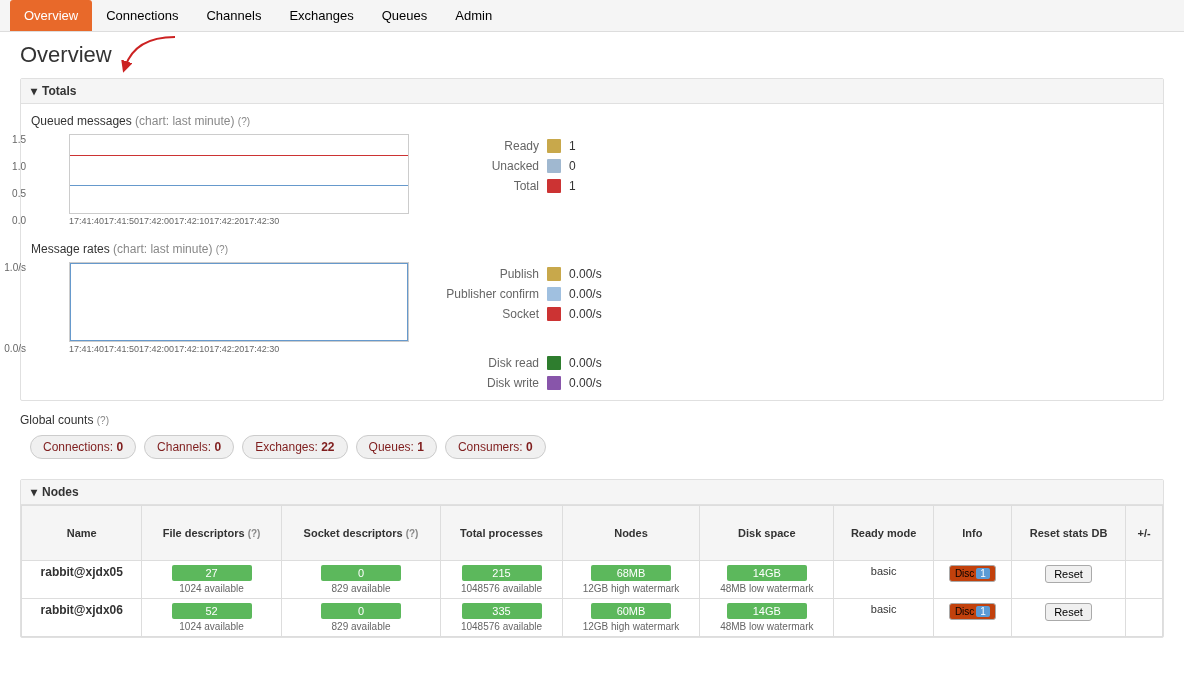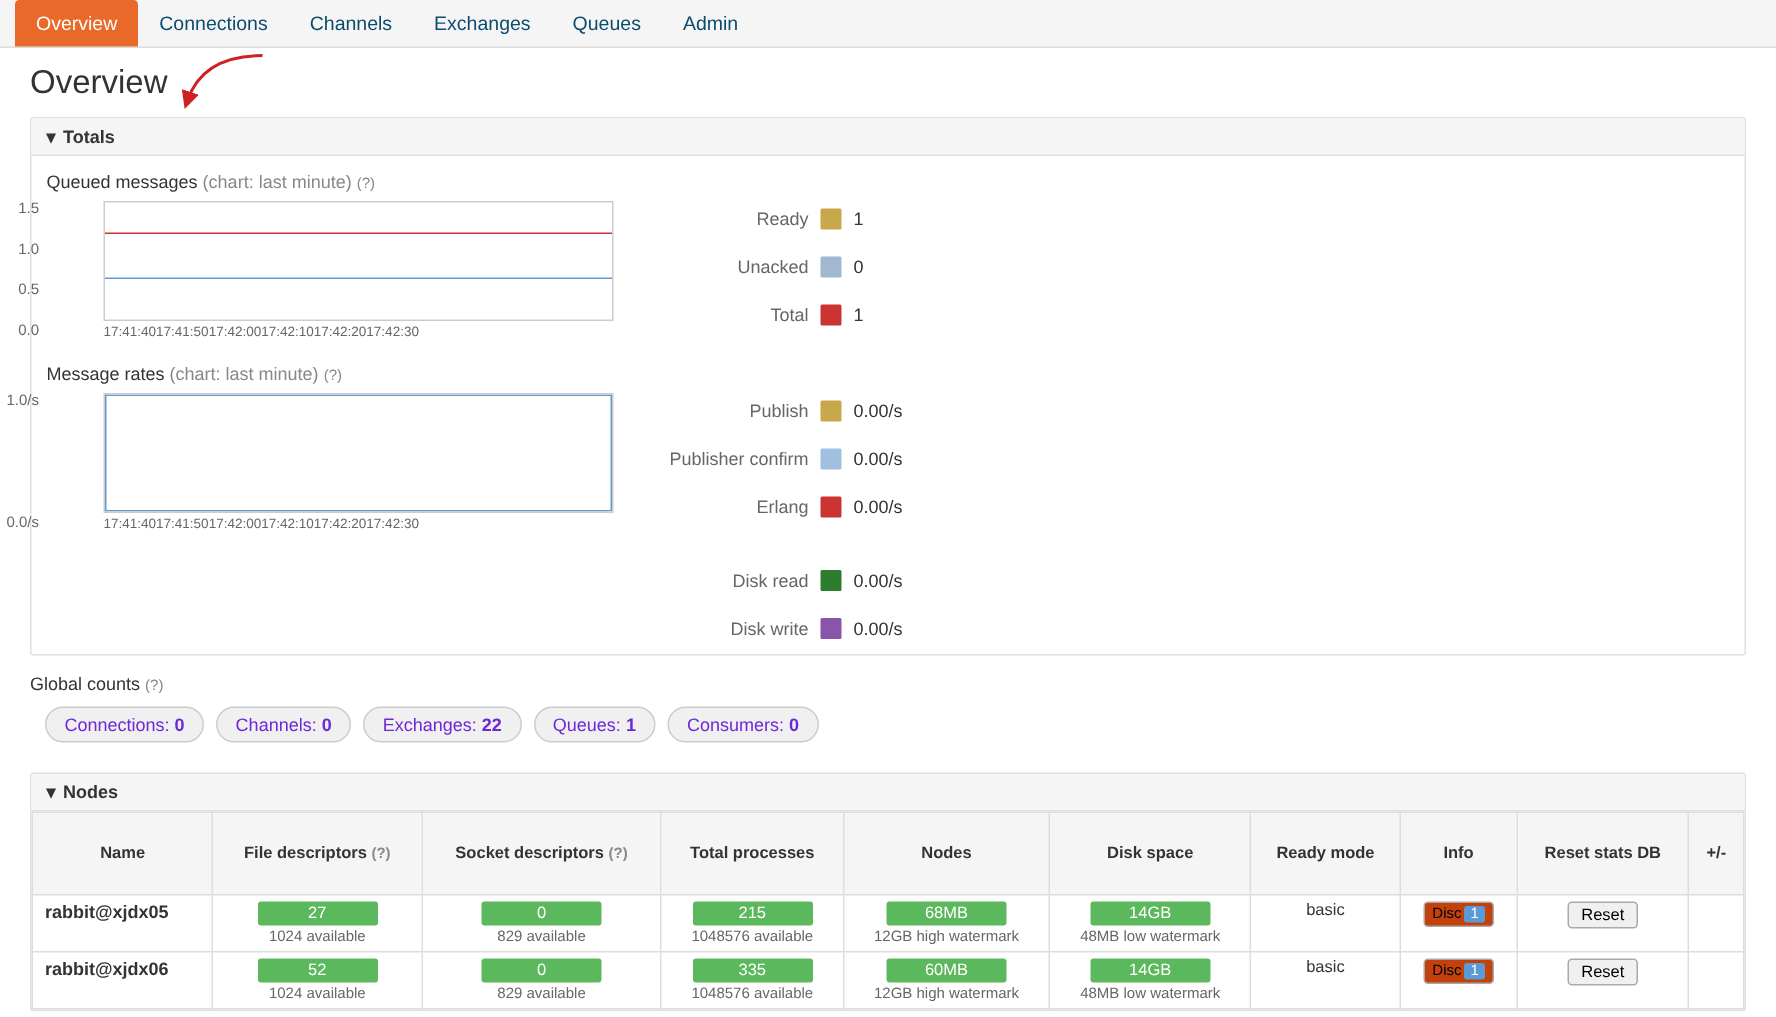--- a/index.html
+++ b/index.html
@@ -1,52 +1,52 @@
 <!DOCTYPE html>
 <html><head>
   <meta charset="utf-8">
   <style>
     * { box-sizing: border-box; margin: 0; padding: 0; }
     body { font-family: Arial, sans-serif; font-size: 12px; color: #333; background: #fff; }
     
     
     .nav { background: #f5f5f5; border-bottom: 1px solid #ddd; display: flex; align-items: center; padding: 0 10px; }
-    .nav-item { padding: 8px 14px; cursor: pointer; color: #0c4a6e; text-decoration: none; font-size: 13px; }
+    .nav-item { padding: 8px 14px; cursor: pointer; color: #000000; text-decoration: none; font-size: 13px; }
     .nav-item.active { background: #e8692a; color: #fff; border-radius: 3px 3px 0 0; }
     
     
     .page { padding: 10px 20px; }
     .page-title { font-size: 22px; font-weight: normal; color: #333; margin-bottom: 10px; }
     
     
     .section { border: 1px solid #e0e0e0; margin-bottom: 12px; border-radius: 2px; }
     .section-header { background: #f5f5f5; padding: 5px 10px; border-bottom: 1px solid #e0e0e0; display: flex; align-items: center; gap: 5px; font-weight: bold; font-size: 12px; cursor: pointer; }
     .section-body { padding: 10px; }
     .chart-canvas { border: 1px solid #ccc; background: #fff; width: 340px; height: 80px; position: relative; overflow: hidden; }
     .chart-yaxis { position: absolute; left: -35px; top: 0; height: 100%; display: flex; flex-direction: column; justify-content: space-between; text-align: right; font-size: 10px; color: #666; width: 30px; }
     .chart-xaxis { display: flex; font-size: 9px; color: #666; width: 340px; margin-top: 2px; }
     .chart-line-red { position: absolute; top: 20px; left: 0; right: 0; height: 1px; background: #cc3333; }
     .chart-line-blue { position: absolute; top: 50px; left: 0; right: 0; height: 1px; background: #6699cc; }
     .chart-border-blue { position: absolute; top: 0; left: 0; right: 0; bottom: 0; border: 1px solid #6699cc; background: transparent; }
     
-    .legend { display: flex; flex-direction: column; gap: 18px; min-width: 200px; padding-top: 5px; }
+    .legend { display: flex; flex-direction: column; gap: 6px; min-width: 200px; padding-top: 5px; }
     .legend-item { display: flex; align-items: center; gap: 8px; font-size: 12px; }
     .legend-label { min-width: 100px; text-align: right; color: #666; }
     .legend-color { width: 14px; height: 14px; display: inline-block; border-radius: 1px; }
     .legend-value { color: #333; }
     
     
     .global-counts { display: flex; gap: 8px; flex-wrap: wrap; padding: 8px 10px; }
-    .count-badge { background: #f0f0f0; border: 1px solid #ccc; border-radius: 12px; padding: 4px 12px; font-size: 12px; color: #6d28d9; }
+    .count-badge { background: #f0f0f0; border: 1px solid #ccc; border-radius: 12px; padding: 4px 12px; font-size: 12px; color: #7f1d1d; }
     
     
     .nodes-table { width: 100%; border-collapse: collapse; font-size: 11px; }
     .nodes-table th { background: #f5f5f5; border: 1px solid #ddd; padding: 21px 8px; text-align: center; font-weight: bold; }
     .nodes-table td { border: 1px solid #ddd; padding: 4px 8px; text-align: center; vertical-align: top; }
-    .nodes-table td.name-col { text-align: left; font-weight: bold; font-size: 12px; }
+    .nodes-table td.name-col { text-align: center; font-weight: bold; font-size: 12px; }
     .metric-bar-container { background: #5cb85c; border-radius: 2px; padding: 2px 6px; color: #fff; font-size: 11px; margin-bottom: 2px; display: inline-block; min-width: 80px; text-align: center; }
     .available-text { color: #666; font-size: 10px; display: block; }
     .disc-btn { background: #c2410c; border: 1px solid #aaa; border-radius: 3px; padding: 2px 5px; font-size: 10px; cursor: pointer; display: inline-flex; align-items: center; gap: 2px; }
     .disc-count { background: #5b9bd5; color: #fff; border-radius: 2px; padding: 0 4px; font-size: 10px; }
     .reset-btn { background: #f0f0f0; border: 1px solid #aaa; border-radius: 3px; padding: 2px 8px; font-size: 11px; cursor: pointer; }
     .q-mark { color: #888; cursor: pointer; font-size: 10px; }
     
     .chart-container-outer { position: relative; padding-left: 38px; }
   </style>
 </head>
@@ -163,21 +163,21 @@
                 <span class="legend-label">Publish</span>
                 <span class="legend-color" style="background:#c8a84b;"></span>
                 <span class="legend-value">0.00/s</span>
               </div>
               <div class="legend-item">
                 <span class="legend-label">Publisher confirm</span>
                 <span class="legend-color" style="background:#a0c0e0;"></span>
                 <span class="legend-value">0.00/s</span>
               </div>
               <div class="legend-item">
-                <span class="legend-label">Erlang</span>
+                <span class="legend-label">Socket</span>
                 <span class="legend-color" style="background:#cc3333;"></span>
                 <span class="legend-value">0.00/s</span>
               </div>
             </div>
             <div class="legend">
               <div class="legend-item">
                 <span class="legend-label">Disk read</span>
                 <span class="legend-color" style="background:#2e7d2e;"></span>
                 <span class="legend-value">0.00/s</span>
               </div>

